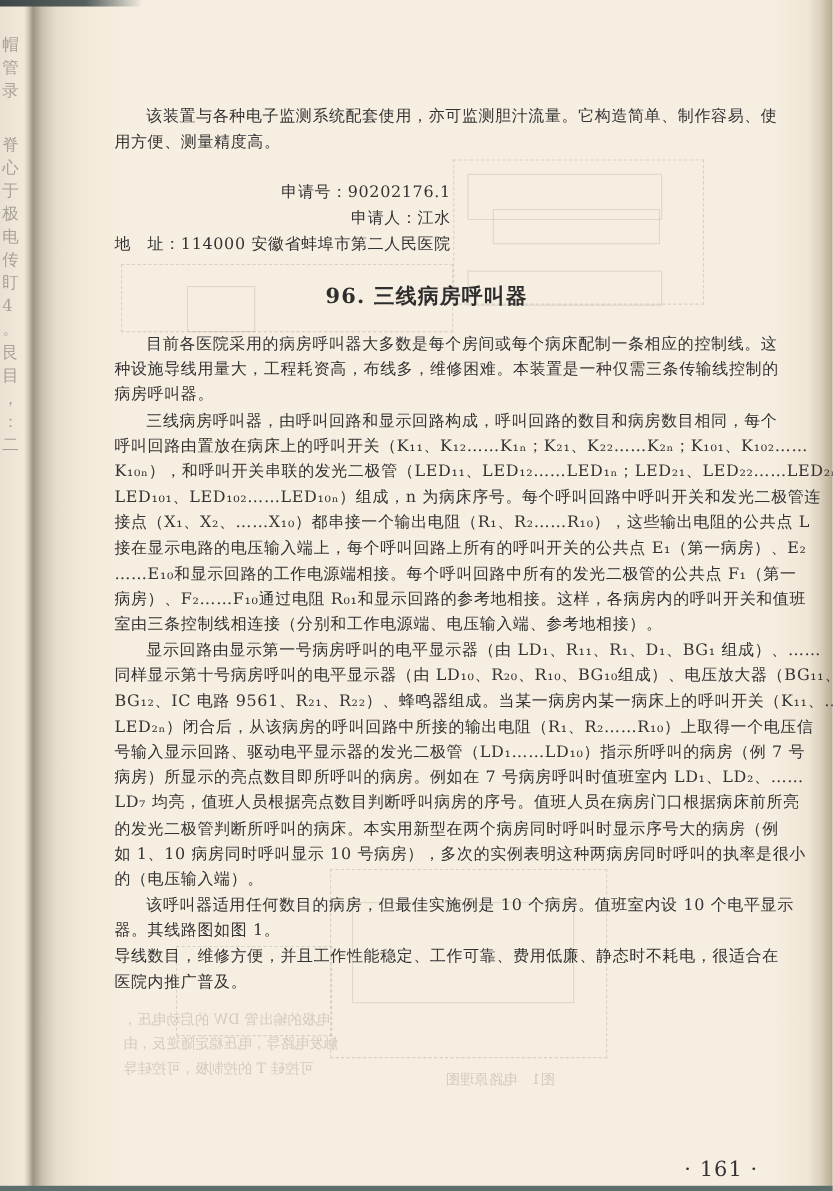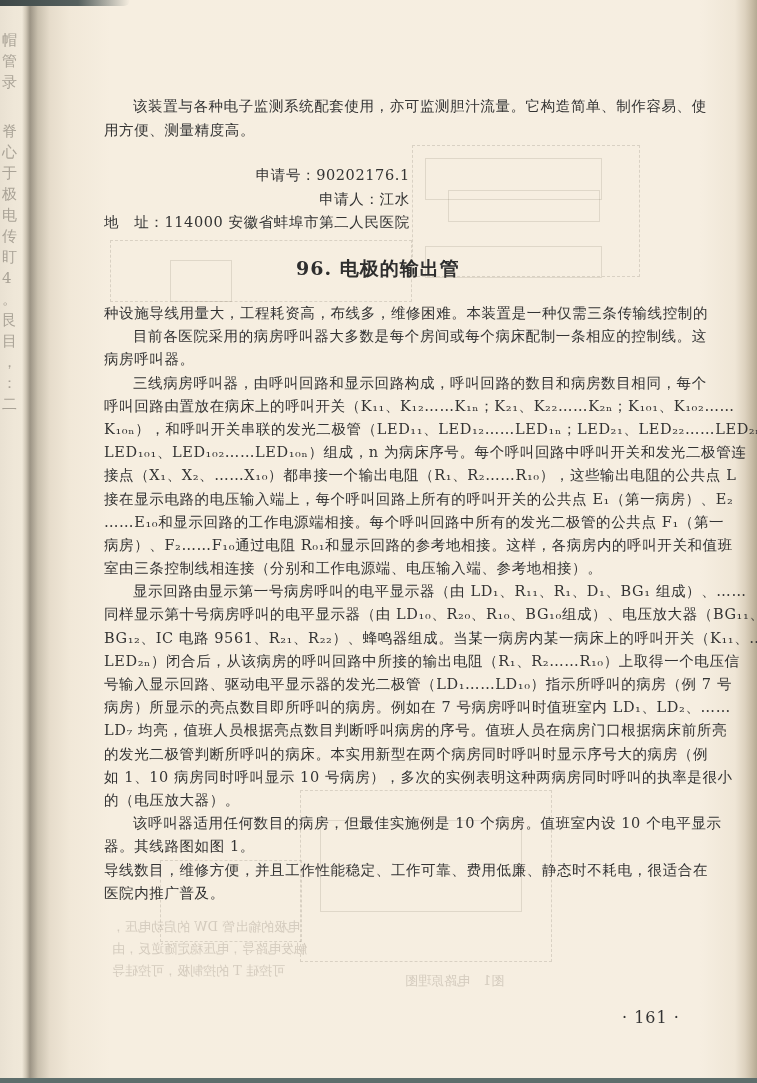--- a/index.html
+++ b/index.html
@@ -96,22 +96,22 @@
     .body-text {
       position: absolute;
       left: 104px;
       top: 302px;
       width: 600px;
     }
     .body-text .line { height: 23.2px; line-height: 23.2px; }
     .page-number {
       position: absolute;
       left: 622px;
-      top: 1008px;
-      font-size: 16px;
+      top: 1052px;
+      font-size: 19px;
       color: #333;
       letter-spacing: 1px;
     }
   </style>
 </head>
 <body>
 
 <div class="page">
   <div class="top-shadow"></div>
 
@@ -163,27 +163,27 @@
     <div class="line">
       <span class="meta-label">申请人：</span><span>江水</span>
     </div>
     <div class="line">
       <span class="meta-label">地　址：</span><span>114000 安徽省蚌埠市第二人民医院</span>
     </div>
   </div>
 
   <div class="title">
     <span class="num">96.</span>
-    <span>电极的输出管</span>
+    <span>三线病房呼叫器</span>
   </div>
 
   <div class="body-text">
     <div class="para">
+      <div class="line indent">目前各医院采用的病房呼叫器大多数是每个房间或每个病床配制一条相应的控制线。这</div>
       <div class="line">种设施导线用量大，工程耗资高，布线多，维修困难。本装置是一种仅需三条传输线控制的</div>
-      <div class="line indent">目前各医院采用的病房呼叫器大多数是每个房间或每个病床配制一条相应的控制线。这</div>
       <div class="line">病房呼叫器。</div>
     </div>
     <div class="para">
       <div class="line indent">三线病房呼叫器，由呼叫回路和显示回路构成，呼叫回路的数目和病房数目相同，每个</div>
       <div class="line">呼叫回路由置放在病床上的呼叫开关（K₁₁、K₁₂……K₁ₙ；K₂₁、K₂₂……K₂ₙ；K₁₀₁、K₁₀₂……</div>
       <div class="line">K₁₀ₙ），和呼叫开关串联的发光二极管（LED₁₁、LED₁₂……LED₁ₙ；LED₂₁、LED₂₂……LED₂ₙ；</div>
       <div class="line">LED₁₀₁、LED₁₀₂……LED₁₀ₙ）组成，n 为病床序号。每个呼叫回路中呼叫开关和发光二极管连</div>
       <div class="line">接点（X₁、X₂、……X₁₀）都串接一个输出电阻（R₁、R₂……R₁₀），这些输出电阻的公共点 L</div>
       <div class="line">接在显示电路的电压输入端上，每个呼叫回路上所有的呼叫开关的公共点 E₁（第一病房）、E₂</div>
       <div class="line">……E₁₀和显示回路的工作电源端相接。每个呼叫回路中所有的发光二极管的公共点 F₁（第一</div>
@@ -193,21 +193,21 @@
     <div class="para">
       <div class="line indent">显示回路由显示第一号病房呼叫的电平显示器（由 LD₁、R₁₁、R₁、D₁、BG₁ 组成）、……</div>
       <div class="line">同样显示第十号病房呼叫的电平显示器（由 LD₁₀、R₂₀、R₁₀、BG₁₀组成）、电压放大器（BG₁₁、</div>
       <div class="line">BG₁₂、IC 电路 9561、R₂₁、R₂₂）、蜂鸣器组成。当某一病房内某一病床上的呼叫开关（K₁₁、……</div>
       <div class="line">LED₂ₙ）闭合后，从该病房的呼叫回路中所接的输出电阻（R₁、R₂……R₁₀）上取得一个电压信</div>
       <div class="line">号输入显示回路、驱动电平显示器的发光二极管（LD₁……LD₁₀）指示所呼叫的病房（例 7 号</div>
       <div class="line">病房）所显示的亮点数目即所呼叫的病房。例如在 7 号病房呼叫时值班室内 LD₁、LD₂、……</div>
       <div class="line">LD₇ 均亮，值班人员根据亮点数目判断呼叫病房的序号。值班人员在病房门口根据病床前所亮</div>
       <div class="line">的发光二极管判断所呼叫的病床。本实用新型在两个病房同时呼叫时显示序号大的病房（例</div>
       <div class="line">如 1、10 病房同时呼叫显示 10 号病房），多次的实例表明这种两病房同时呼叫的执率是很小</div>
-      <div class="line">的（电压放大器）。</div>
+      <div class="line">的（电压输入端）。</div>
     </div>
     <div class="para">
       <div class="line indent">该呼叫器适用任何数目的病房，但最佳实施例是 10 个病房。值班室内设 10 个电平显示</div>
       <div class="line">器。其线路图如图 1。</div>
     </div>
     <div class="para">
       <div class="line">导线数目，维修方便，并且工作性能稳定、工作可靠、费用低廉、静态时不耗电，很适合在</div>
       <div class="line">医院内推广普及。</div>
     </div>
   </div>

